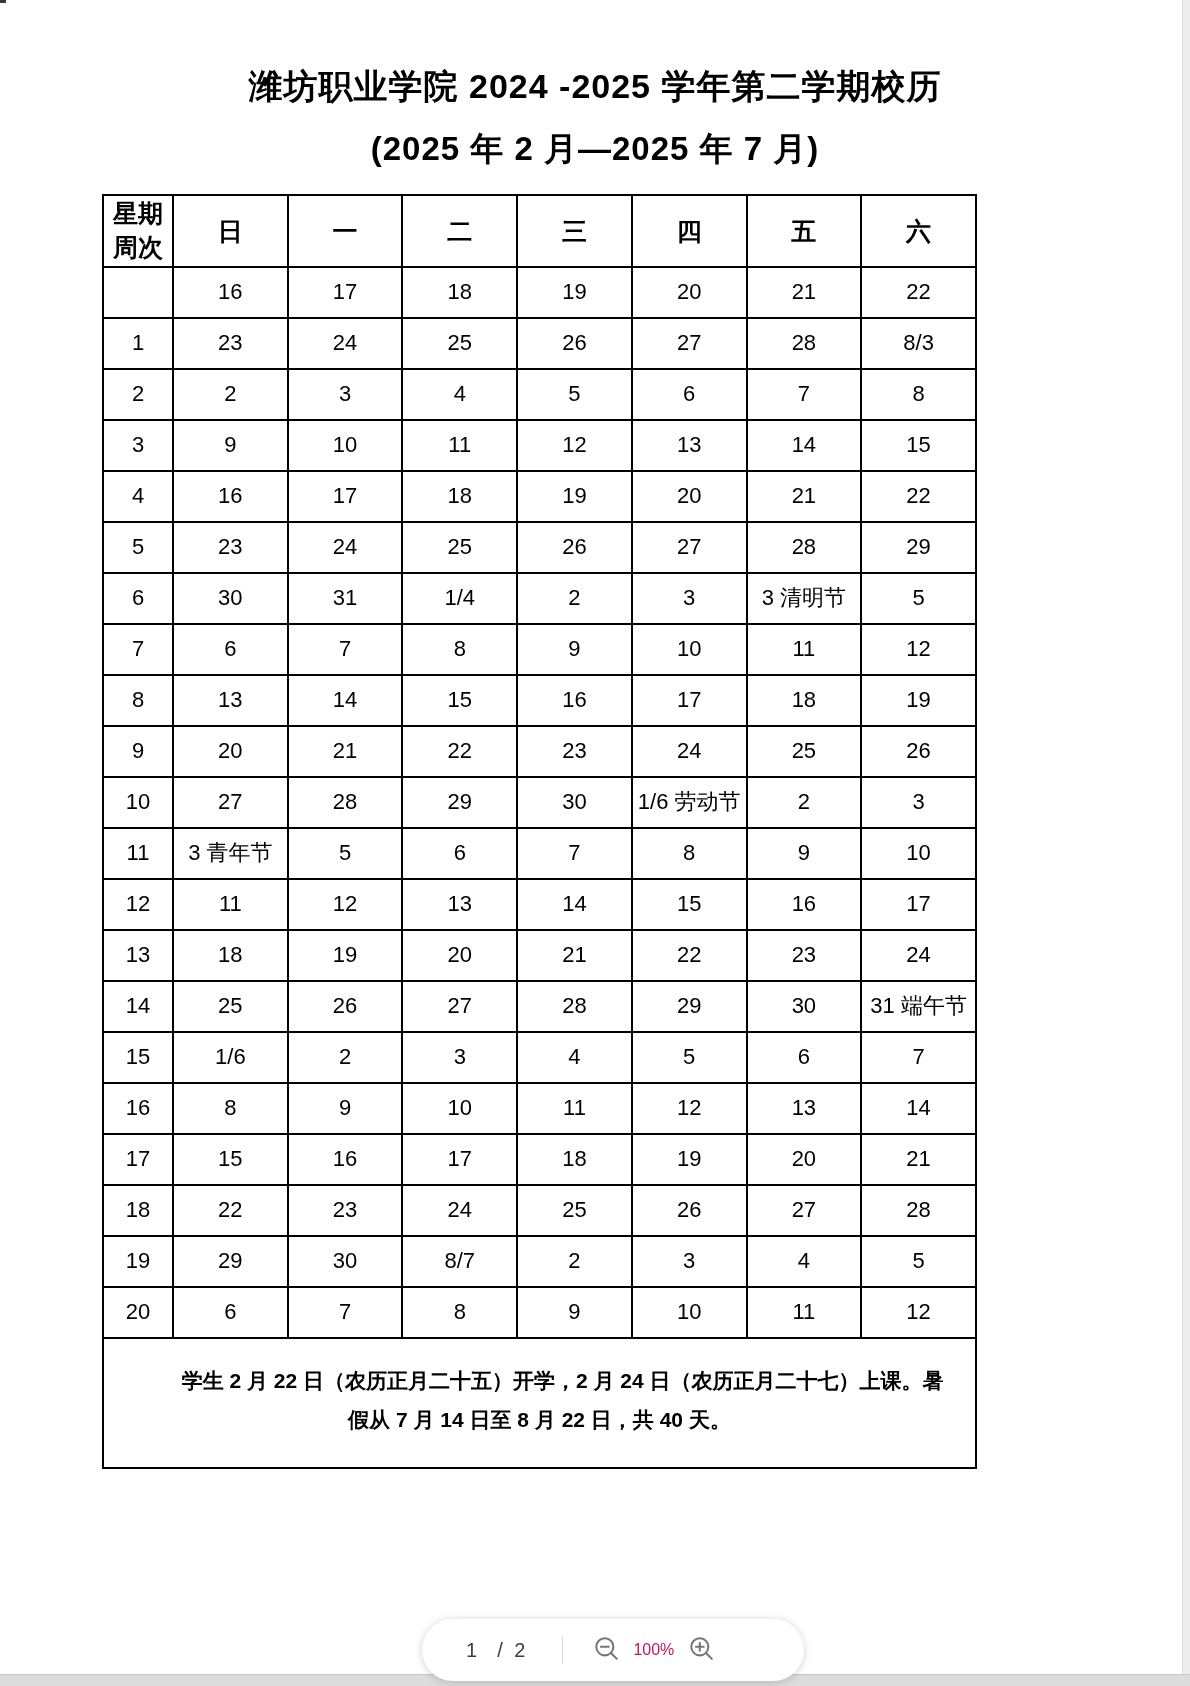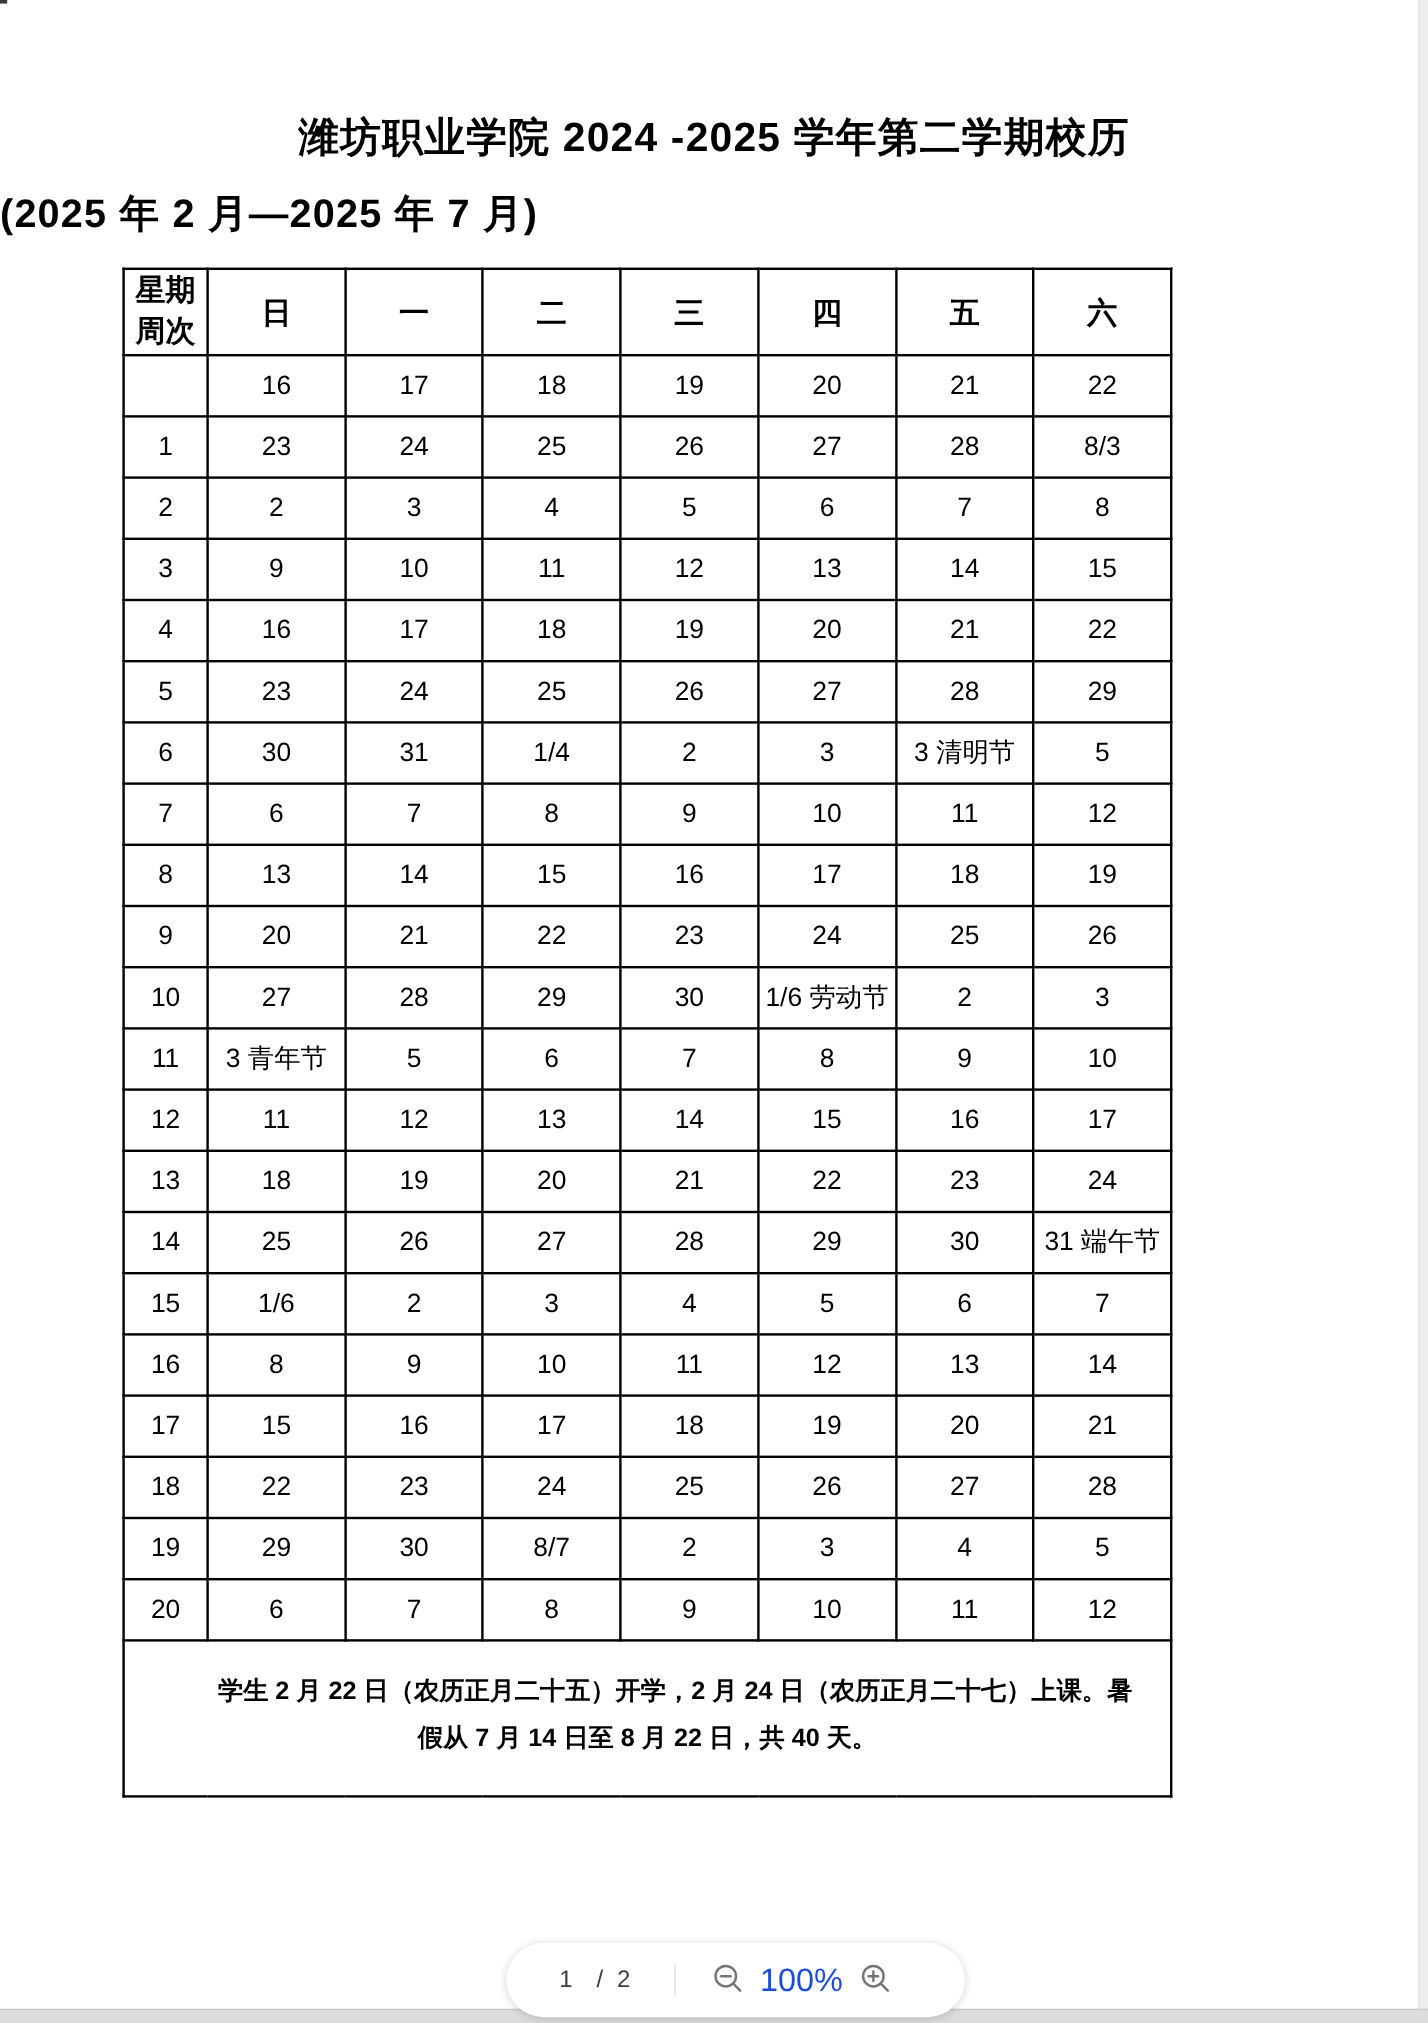--- a/index.html
+++ b/index.html
@@ -18,28 +18,28 @@
   .right-strip {
     position: absolute; top: 0; right: 0;
     width: 8px; height: 100%;
     background: #ededed; border-left: 1px solid #e0e0e0;
   }
   .bottom-strip {
     position: absolute; left: 0; bottom: 0;
     width: 100%; height: 12px;
     background: #dcdcdc; border-top: 1px solid #c9c9c9;
   }
-  .page { padding-top: 95px; }
+  .page { padding-top: 66px; }
   .doc-title {
     margin: 0; text-align: center;
     font-size: 34px; font-weight: 600; color: #000;
     line-height: 1.2; letter-spacing: 1px;
   }
   .doc-subtitle {
-    margin: 22px 0 0 0; 
+    margin: 22px 0 0 0; text-align: center;
     font-size: 33px; font-weight: 600; color: #000;
     line-height: 1.2; letter-spacing: 1px;
   }
   table.calendar {
     border-collapse: collapse; table-layout: fixed;
     width: 875px; margin: 26px 0 0 102px;
   }
   table.calendar th, table.calendar td {
     border: 2px solid #000;
     text-align: center; vertical-align: middle;
@@ -65,21 +65,21 @@
   .viewer-toolbar .pg-num { font-size: 20px; color: #3c4043; }
   .viewer-toolbar .pg-total { font-size: 20px; color: #3c4043; margin-left: 20px; letter-spacing: 3px; }
   .viewer-toolbar .tb-divider {
     width: 1px; height: 28px; background: #dadce0; margin: 0 28px 0 34px;
   }
   .tb-icon-btn {
     width: 30px; height: 30px; border: none; background: transparent;
     padding: 0; display: flex; align-items: center; justify-content: center;
     cursor: pointer;
   }
-  .viewer-toolbar .zoom-level { font-size: 27px; color: #1d4ed8; margin: 12px 12px; }
+  .viewer-toolbar .zoom-level { font-size: 16px; color: #be185d; margin: 12px 12px; }
 </style>
 </head>
 <body>
 
 <div class="corner-artifact"></div>
 <div class="right-strip"></div>
 <div class="bottom-strip"></div>
 
 <div class="page">
   <h1 class="doc-title">潍坊职业学院 2024 -2025 学年第二学期校历</h1>

